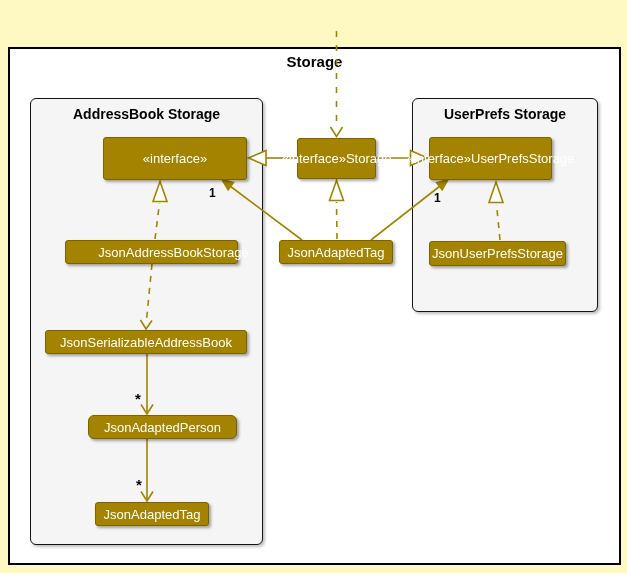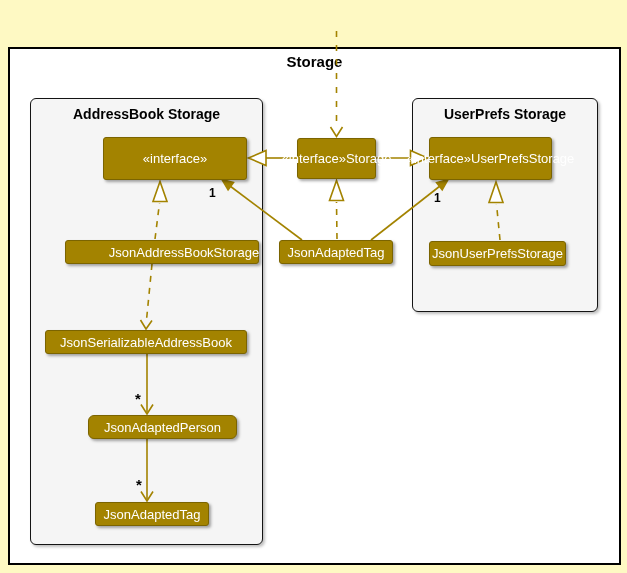--- a/index.html
+++ b/index.html
@@ -115,21 +115,21 @@
   <div class="uml-class" style="left:297px;top:138px;width:79px;height:41px;">
     <span>«interface»</span>
     <span>Storage</span>
   </div>
 
   <div class="uml-class" style="left:429px;top:137px;width:123px;height:43px;">
     <span>«interface»</span>
     <span>UserPrefsStorage</span>
   </div>
 
-  <div class="uml-class" style="left:65px;top:240px;width:194px;height:24px;padding-left:44px;">
+  <div class="uml-class" style="left:65px;top:240px;width:173px;height:24px;padding-left:44px;">
     <span>JsonAddressBookStorage</span>
   </div>
 
   <div class="uml-class" style="left:279px;top:240px;width:114px;height:24px;">
     <span>JsonAdaptedTag</span>
   </div>
 
   <div class="uml-class" style="left:429px;top:241px;width:137px;height:25px;">
     <span>JsonUserPrefsStorage</span>
   </div>

